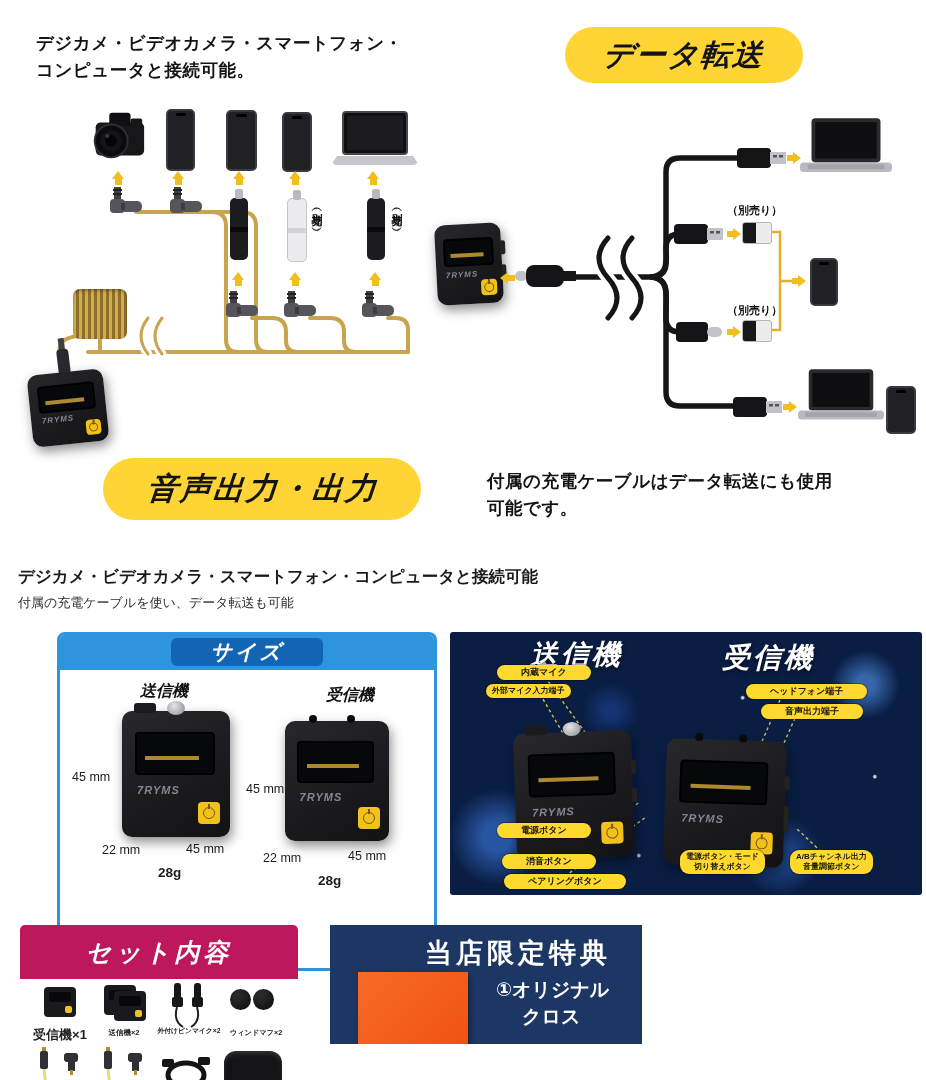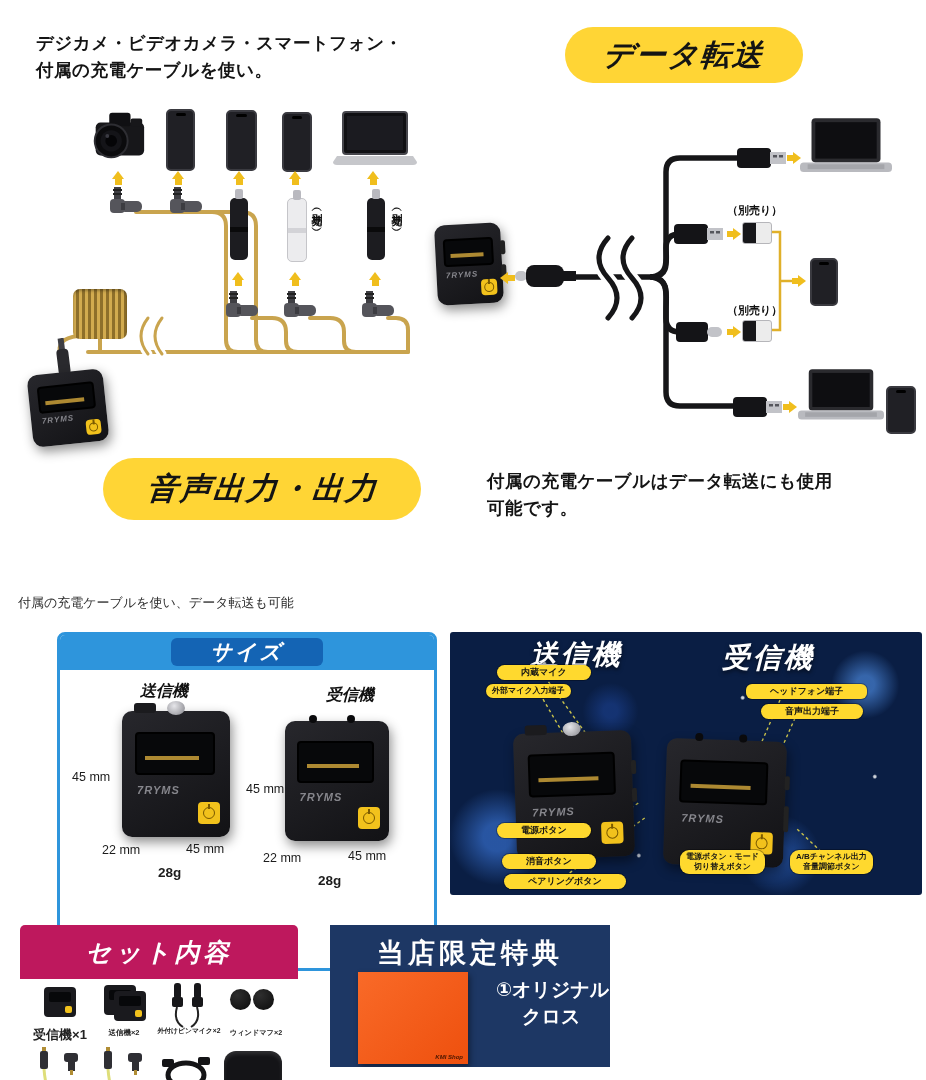--- a/index.html
+++ b/index.html
@@ -51,21 +51,21 @@
   .dim{position:absolute;font-size:12.5px;color:#1c1c1c;}
   .paneltitle{position:absolute;width:100%;text-align:center;color:#fff;font-weight:bold;}
 </style>
 </head>
 <body>
 
 <div id="page">
 
   <div class="cap" style="left:36px;top:30px;">
     <div>デジカメ・ビデオカメラ・スマートフォン・</div>
-    <div>付属の充電ケーブルを使い。</div>
+    <div>コンピュータと接続可能。</div>
   </div>
 
   <div class="badge" style="left:565px;top:27px;width:238px;height:56px;font-size:30px;">
     <span style="transform:skewX(-5deg);">データ転送</span>
   </div>
 
   <svg class="abs" width="926" height="1080" style="left:0;top:0;">
     <g stroke="#C9A44E" stroke-width="4" fill="none" stroke-linecap="round">
       <path d="M136 212 H212 Q226 212 226 226 V340 Q226 352 238 352"></path>
       <path d="M196 212 H242 Q256 212 256 226 V340 Q256 352 268 352"></path>
@@ -259,20 +259,21 @@
     <rect x="0" y="46" width="96" height="10" rx="4" fill="#b9babf"></rect>
       <rect x="8" y="48" width="80" height="5" fill="#8f9095" opacity=".5"></rect>
   </svg>
   <div class="phone" style="left:886px;top:386px;width:26px;height:44px;"></div>
 
   <div class="cap" style="left:487px;top:468px;">
     <div>付属の充電ケーブルはデータ転送にも使用</div>
     <div>可能です。</div>
   </div>
 
+  <div class="abs b" style="left:18px;top:566px;font-size:16.5px;color:#1a1a1a;">デジカメ・ビデオカメラ・スマートフォン・コンピュータと接続可能</div>
   <div class="abs" style="left:18px;top:594px;font-size:13px;color:#2b2b2b;">付属の充電ケーブルを使い、データ転送も可能</div>
 
   <div class="abs" style="left:57px;top:632px;width:380px;height:339px;border:3px solid #2E95DC;border-radius:8px;background:#fff;box-sizing:border-box;overflow:hidden;">
     <div class="abs" style="left:0;top:0;width:100%;height:35px;background:#2E95DC;">
       <div class="abs" style="left:50%;top:3px;transform:translateX(-50%);width:152px;height:28px;background:#1464B4;border-radius:6px;
                   display:flex;align-items:center;justify-content:center;color:#fff;font-weight:bold;font-style:italic;font-size:21px;letter-spacing:3px;">サイズ</div>
     </div>
     <div class="abs b it" style="left:80px;top:46px;font-size:16px;">送信機</div>
     <div class="abs b it" style="left:266px;top:50px;font-size:16px;">受信機</div>
 
@@ -353,21 +354,21 @@
       <div class="brand">7RYMS</div>
       <div class="ybtn">
           <span class="pwr"></span>
         </div>
       <div class="sbtn" style="top:34px;"></div>
       <div class="sbtn" style="top:64px;height:26px;"></div>
     </div>
 
     <div class="co" style="left:47px;top:33px;">内蔵マイク</div>
     <div class="co s2" style="left:36px;top:52px;">外部マイク入力端子</div>
-    <div class="co" style="left:296px;top:52px;border-radius:6px;">ヘッドフォン端子</div>
+    <div class="co" style="left:296px;top:52px;">ヘッドフォン端子</div>
     <div class="co" style="left:311px;top:72px;">音声出力端子</div>
     <div class="co" style="left:47px;top:191px;">電源ボタン</div>
     <div class="co" style="left:52px;top:222px;text-align:center;">消音ボタン</div>
     <div class="co" style="left:54px;top:242px;">ペアリングボタン</div>
     <div class="co s2" style="left:230px;top:218px;">電源ボタン・モード
 切り替えボタン</div>
     <div class="co s2" style="left:340px;top:218px;">A/Bチャンネル出力
 音量調節ボタン</div>
   </div>
 
@@ -414,21 +415,21 @@
       <path d="M10 24 q2 26 12 30 q12 4 15 -6" stroke="#dede7a" stroke-width="3" fill="none"></path>
     </svg>
     <svg class="abs" style="left:140px;top:126px;" width="52" height="40" viewBox="0 0 52 40">
       <ellipse cx="26" cy="24" rx="18" ry="12" fill="none" stroke="#141416" stroke-width="5"></ellipse>
       <rect x="2" y="8" width="12" height="8" rx="2" fill="#141416"></rect>
         <rect x="38" y="6" width="12" height="8" rx="2" fill="#141416"></rect>
     </svg>
     <div class="abs" style="left:204px;top:126px;width:58px;height:40px;background:#141417;border-radius:12px;box-shadow:inset 0 3px 4px rgba(255,255,255,.12);"></div>
   </div>
 
-  <div class="abs" style="left:330px;top:925px;width:280px;height:142px;background:#1D3764;overflow:hidden;">
+  <div class="abs" style="left:330px;top:925px;width:280px;height:119px;background:#1D3764;overflow:hidden;padding-left:32px;">
     <div class="paneltitle" style="top:10px;font-size:27px;letter-spacing:4px;">当店限定特典</div>
     <div class="abs" style="left:28px;top:47px;width:110px;height:92px;background:linear-gradient(135deg,#F96A28,#EE500E);box-shadow:2px 3px 6px rgba(0,0,0,.4);">
       <span class="abs b it" style="right:5px;bottom:4px;font-size:6px;color:#4a1600;">KMI Shop</span>
     </div>
     <div class="abs b" style="left:166px;top:52px;font-size:19px;color:#fff;">①オリジナル</div>
     <div class="abs b" style="left:192px;top:79px;font-size:19px;color:#fff;">クロス</div>
   </div>
 
 </div>
 

